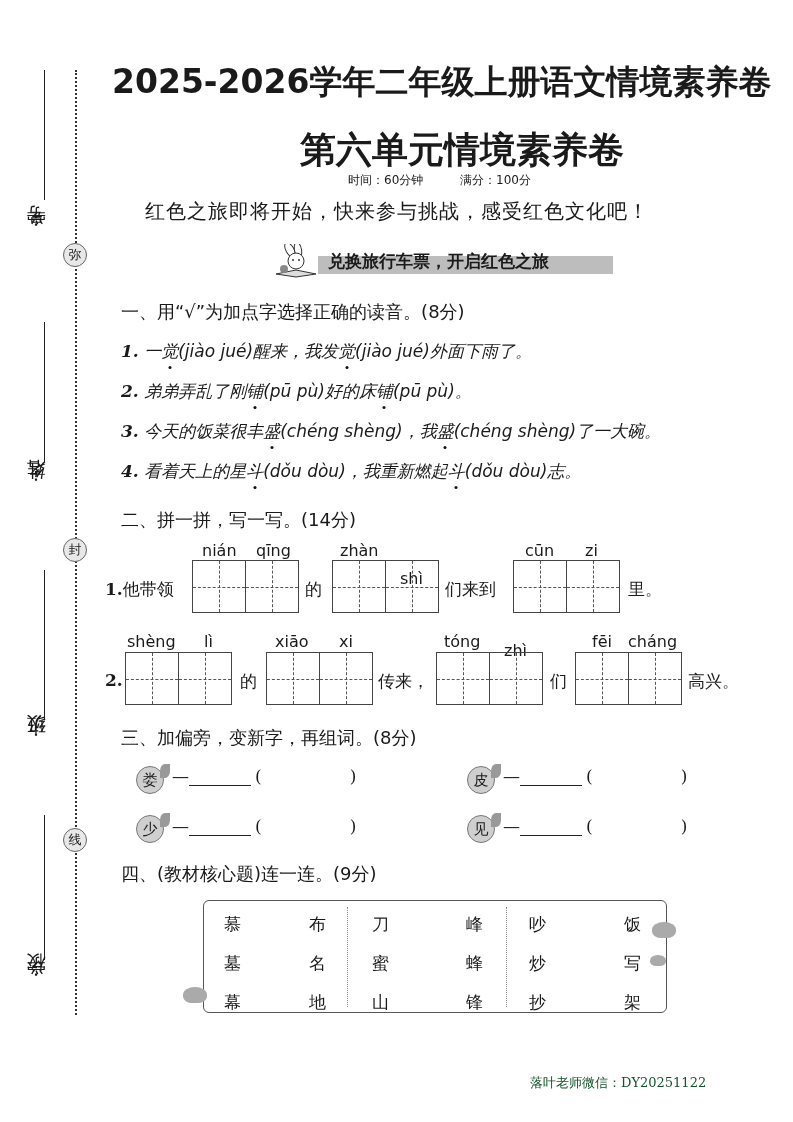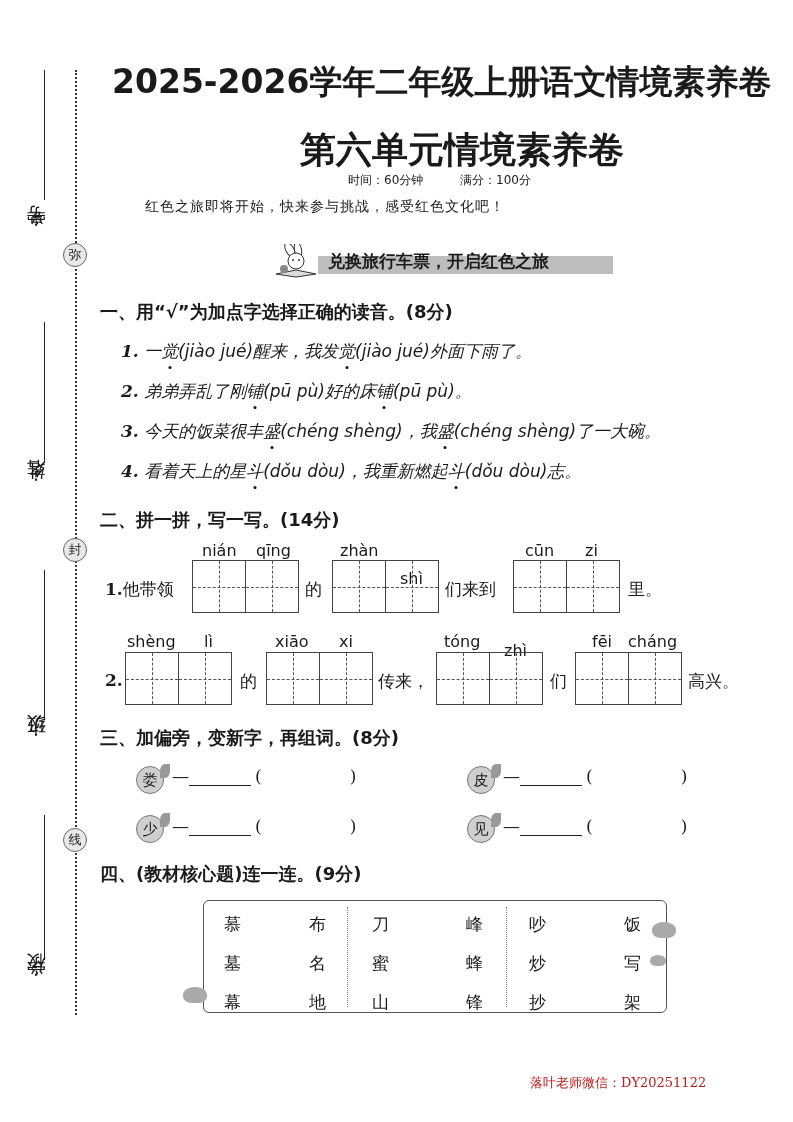--- a/index.html
+++ b/index.html
@@ -12,28 +12,28 @@
   .seal { position: absolute; left: 63px; width: 24px; height: 24px; border-radius: 50%;
           border: 1px solid #666; background: #e8e8e8; font-size: 13px; text-align: center; line-height: 22px;
           font-family: "DejaVu Serif", serif; }
   .vline { position: absolute; left: 44px; width: 0; border-left: 1.5px solid #222; }
   .vlabel { position: absolute; left: 22px; font-size: 19px; writing-mode: vertical-rl; transform: rotate(180deg);
             font-family: "DejaVu Sans", sans-serif; letter-spacing: 2px; }
 
   .title1 { left: 112px; top: 60px; width: 640px; font-size: 33px; font-weight: bold; letter-spacing: 0px; white-space: nowrap; }
   .title2 { left: 300px; top: 126px; font-size: 36px; font-weight: bold; white-space: nowrap; }
   .meta { top: 172px; font-size: 12px; white-space: nowrap; }
-  .intro { left: 145px; top: 198px; font-size: 14px; font-family: "DejaVu Serif", serif; white-space: nowrap; letter-spacing: 1px; }
+  .intro { left: 145px; top: 198px; font-size: 20px; font-family: "DejaVu Serif", serif; white-space: nowrap; letter-spacing: 1px; }
 
   .banner { left: 268px; top: 244px; width: 345px; height: 34px; }
   .banner-bar { position: absolute; left: 50px; top: 12px; width: 295px; height: 18px; background: #bdbdbd; }
   .banner-text { position: absolute; left: 60px; top: 6px; font-size: 17px; font-weight: bold; font-family: "DejaVu Serif", serif; white-space: nowrap; }
   .rabbit { position: absolute; left: 2px; top: 0px; width: 52px; height: 34px; }
 
-  .sec { left: 100px; font-size: 18px; font-weight: bold; white-space: nowrap; }
+  .sec { left: 121px; font-size: 18px; font-weight: normal; white-space: nowrap; }
   .q { left: 121px; font-size: 17px; white-space: nowrap; font-family: "DejaVu Serif", serif; font-style: italic; }
   .q .num { font-weight: bold; font-family: "DejaVu Serif", serif; }
   .q .py { font-family: "DejaVu Sans", sans-serif; font-size: 17px; }
   .dot { position: relative; display: inline-block; }
   .dot::after { content: ""; position: absolute; left: 50%; bottom: -6px; width: 3px; height: 3px; border-radius: 50%; background: #111; transform: translateX(-50%); }
 
   
   .grid { position: absolute; height: 53px; border: 1.3px solid #444; display: flex; }
   .cell { width: 53px; height: 100%; position: relative; border-right: 1px solid #444; }
   .cell:last-child { border-right: none; }
@@ -49,21 +49,21 @@
   .blank { position: absolute; font-size: 17px; white-space: nowrap; font-family: "DejaVu Serif", serif; }
   .uline { display: inline-block; width: 62px; border-bottom: 1.3px solid #222; height: 14px; vertical-align: bottom; margin-right: 4px; }
   .paren { display: inline-block; width: 88px; }
 
   
   .match { position: absolute; left: 203px; top: 900px; width: 464px; height: 113px; border: 1.5px solid #555; border-radius: 6px; }
   .mcol { position: absolute; top: 4px; font-size: 17px; font-family: "DejaVu Serif", serif; line-height: 39px; }
   .vdiv { position: absolute; top: 6px; height: 100px; border-left: 1px dotted #888; }
   .ginkgo { position: absolute; width: 24px; height: 16px; background: #aaa; border-radius: 50% 50% 40% 40%; }
 
-  .footer { left: 530px; top: 1074px; font-size: 13px; font-family: "DejaVu Serif", serif; white-space: nowrap; color: #b91c1c; }
+  .footer { left: 530px; top: 1074px; font-size: 13px; font-family: "DejaVu Serif", serif; white-space: nowrap; color: #14532d; }
 </style>
 </head>
 <body>
 
 <div class="dotline"></div>
 
 <div class="vline" style="top:70px;height:130px;"></div>
 <div class="vlabel" style="top:215px;">学号：</div>
 <div class="seal" style="top:243px;">弥</div>
 

